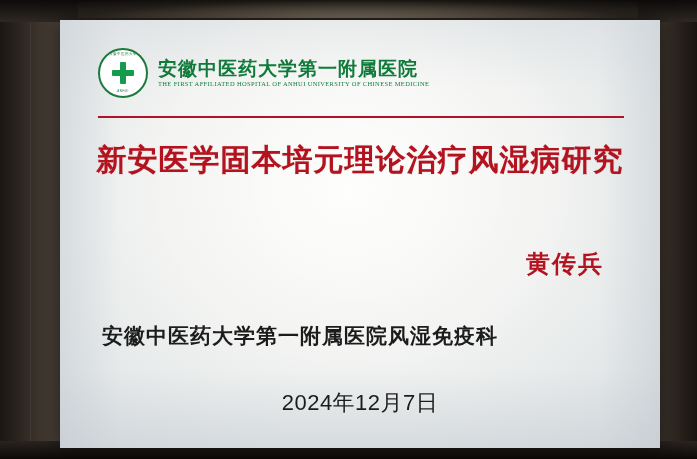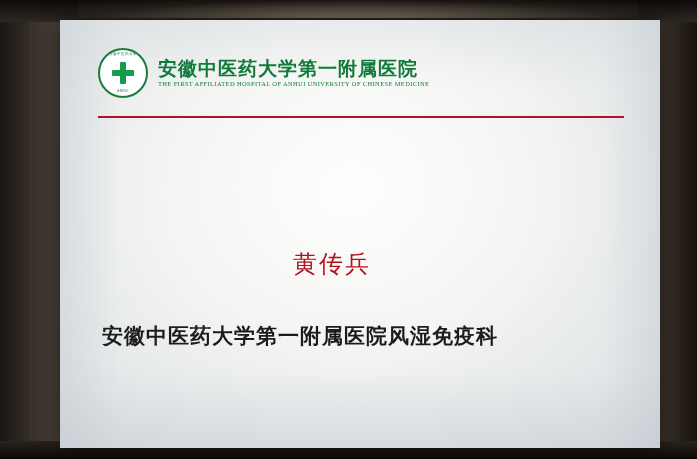--- a/index.html
+++ b/index.html
@@ -186,23 +186,23 @@
     color: #b3121f;
     line-height: 1.2;
     text-shadow: 0 0 1px rgba(179,18,31,0.35);
   }
 
   .presenter {
     position: absolute;
     left: 0;
     top: 228px;
     width: 544px;
-    text-align: center;
-    font-family: "Liberation Serif", serif;
-    font-weight: normal;
+    text-align: right;
+    font-family: "Liberation Serif", serif;
+    font-weight: bold;
     font-size: 24px;
     letter-spacing: 2px;
     color: #b3121f;
   }
 
   .affiliation {
     position: absolute;
     left: 0;
     top: 302px;
     width: 480px;
@@ -257,22 +257,24 @@
           <span class="ring-text bottom">ANHUI</span>
         </div>
         <div class="logo-text">
           <div class="logo-cn">安徽中医药大学第一附属医院</div>
           <div class="logo-en">THE FIRST AFFILIATED HOSPITAL OF ANHUI UNIVERSITY OF CHINESE MEDICINE</div>
         </div>
       </div>
 
       <div class="rule"></div>
 
+      <div class="title">新安医学固本培元理论治疗风湿病研究</div>
 
       <div class="presenter">黄传兵</div>
 
       <div class="affiliation">安徽中医药大学第一附属医院风湿免疫科</div>
 
+      <div class="date">2024年12月7日</div>
 
     </div>
   </div>
 
 </div>
 
 </body></html>

